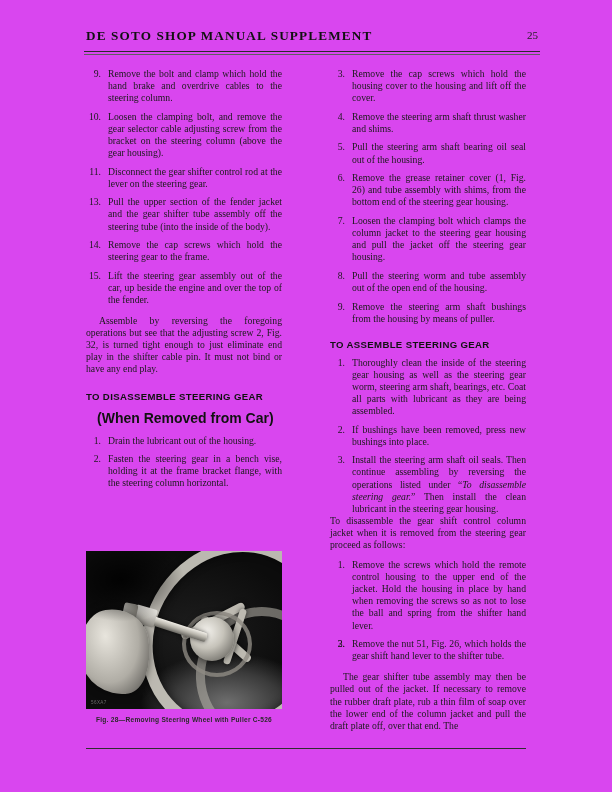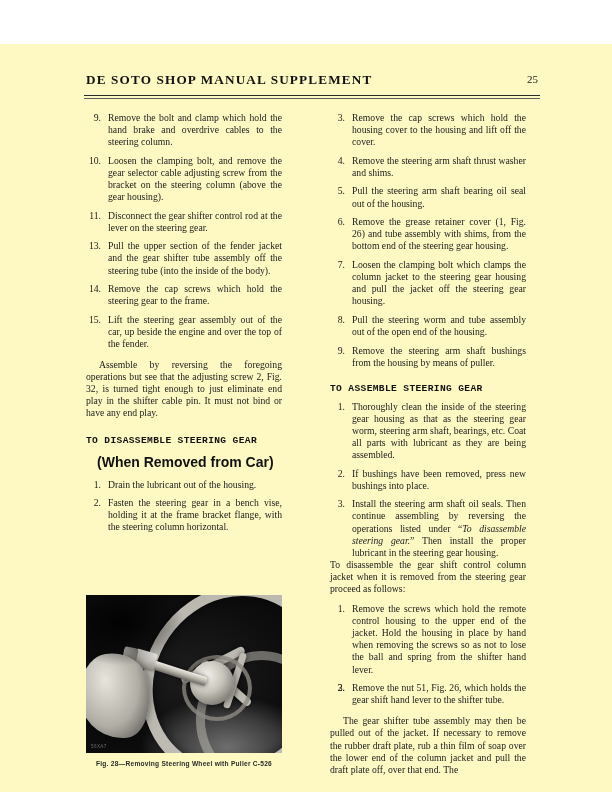--- a/index.html
+++ b/index.html
@@ -11,22 +11,21 @@
     width: 612px;
     height: 792px;
     font-family: "Liberation Serif", "DejaVu Serif", serif;
     color: #1a1a1a;
     position: relative;
     overflow: hidden;
   }
   .page {
     position: absolute;
     inset: 0;
-    background: #fef9c3;
-    margin-top: 44px;
+    background: #d946ef;
   }
 
   
   .header {
     position: absolute;
     left: 72px;
     top: 26px;
     width: 468px;
     height: 30px;
   }
@@ -114,21 +113,21 @@
   .para {
     font-size: 9.7px;
     line-height: 12.1px;
     text-align: justify;
     text-indent: 13px;
     margin: 0;
   }
   .block-gap-top { margin-top: 9px; }
 
   h2.sec {
-    font-family: Liberation Mono, monospace;
+    font-family: Liberation Sans, sans-serif;
     font-weight: bold;
     font-size: 9.6px;
     letter-spacing: 0.35px;
     margin: 0;
     color: #111;
   }
   .sec-wrap { margin-top: 15px; margin-bottom: 8px; }
   .sec-wrap-tight { margin-top: 14px; margin-bottom: 7px; }
 
   .subsec {
@@ -402,29 +401,29 @@
         </li>
       </ol>
 
       <div class="sec-wrap-tight">
         <h2 class="sec">TO ASSEMBLE STEERING GEAR</h2>
       </div>
 
       <ol class="ol">
         <li class="li">
           <span class="num">1.</span>
-          <span>Thoroughly clean the inside of the steering gear housing as that as the steering gear worm, steering arm shaft, bearings, etc. Coat all parts with lubricant as they are being assembled.</span>
+          <span>Thoroughly clean the inside of the steering gear housing as well as the steering gear worm, steering arm shaft, bearings, etc. Coat all parts with lubricant as they are being assembled.</span>
         </li>
         <li class="li">
           <span class="num">2.</span>
           <span>If bushings have been removed, press new bushings into place.</span>
         </li>
         <li class="li">
           <span class="num">3.</span>
-          <span>Install the steering arm shaft oil seals. Then continue assembling by reversing the operations listed under “</span><span class="it">To disassemble steering gear.</span><span>” Then install the proper lubricant in the steering gear housing.</span>
+          <span>Install the steering arm shaft oil seals. Then continue assembling by reversing the operations listed under “</span><span class="it">To disassemble steering gear.</span><span>” Then install the clean lubricant in the steering gear housing.</span>
         </li>
       </ol>
 
 
       <p class="para" style="text-indent:0">To disassemble the gear shift control column jacket when it is removed from the steering gear proceed as follows:</p>
 
       <ol class="ol" style="margin-top:8px">
         <li class="li">
           <span class="num">1.</span>
           <span>Remove the screws which hold the remote control housing to the upper end of the jacket. Hold the housing in place by hand when removing the screws so as not to lose the ball and spring from the shifter hand lever.</span>

